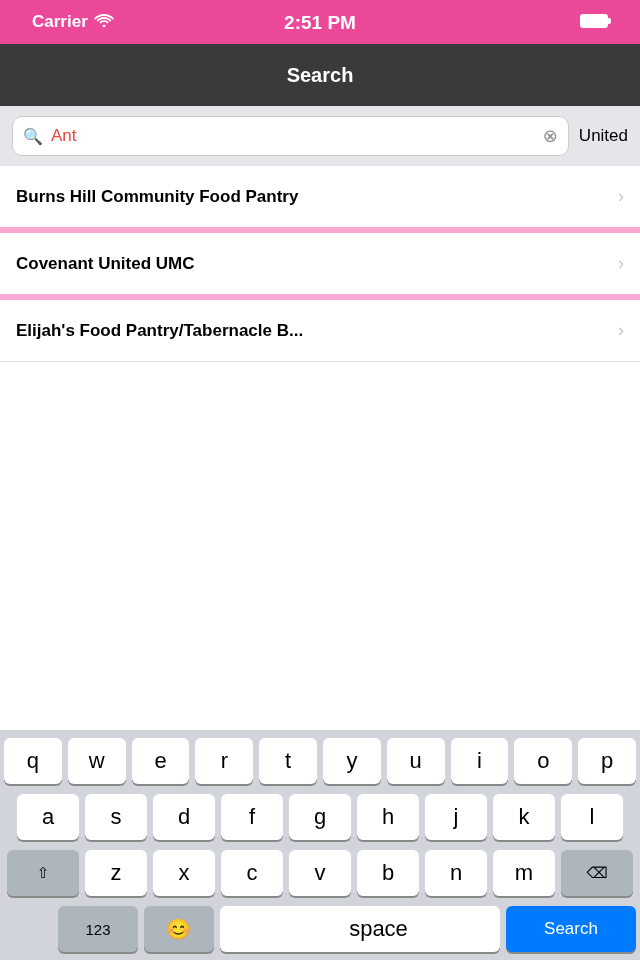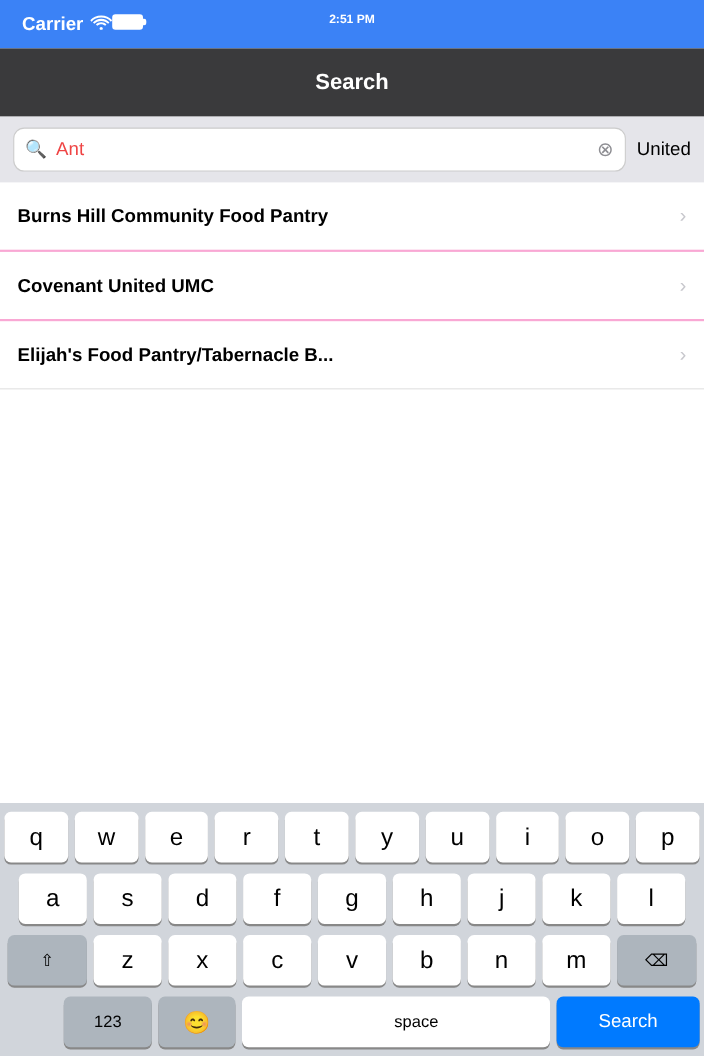--- a/index.html
+++ b/index.html
@@ -10,37 +10,37 @@
       font-family: -apple-system, 'Helvetica Neue', Arial, sans-serif;
       background: #fff;
       overflow: hidden;
       position: relative;
     }
 
     
     .status-bar {
       width: 100%;
       height: 44px;
-      background: #3b82f6;
-      display: flex;
-      align-items: center;
-      justify-content: flex-start;
-      padding: 0 20px;
+      background: #ec4899;
+      display: flex;
+      align-items: center;
+      justify-content: space-between;
+      padding: 0 32px;
     }
     .status-left {
       display: flex;
       align-items: center;
       gap: 6px;
       color: #fff;
       font-size: 17px;
       font-weight: 600;
     }
     .status-center {
       color: #fff;
-      font-size: 11px;
+      font-size: 19px;
       font-weight: 600;
       position: absolute;
       left: 50%;
       transform: translateX(-50%);
       top: 12px;
     }
     .status-right {
       color: #fff;
       font-size: 15px;
     }
@@ -130,21 +130,21 @@
     
     .results-list {
       width: 100%;
       background: #fff;
     }
     .result-item {
       display: flex;
       align-items: center;
       justify-content: space-between;
       padding: 20px 16px;
-      border-bottom: 2px solid #f9a8d4;
+      border-bottom: 6px solid #f9a8d4;
       cursor: pointer;
     }
     .result-item:last-child {
       border-bottom: 1px solid #e0e0e0;
       gap: 32px;
     }
     .result-text {
       font-size: 17px;
       font-weight: 700;
       color: #000;
@@ -191,21 +191,21 @@
       user-select: none;
     }
     .key.modifier {
       background: #adb5bd;
       color: #000;
       font-size: 15px;
     }
     .key.space-key {
       flex: 4;
       max-width: 280px;
-      font-size: 15px;
+      font-size: 22px;
       padding-left: 37px;
     }
     .key.search-key {
       background: #007aff;
       color: #fff;
       font-size: 17px;
       flex: 2;
       max-width: 130px;
     }
     .key.emoji-key {

